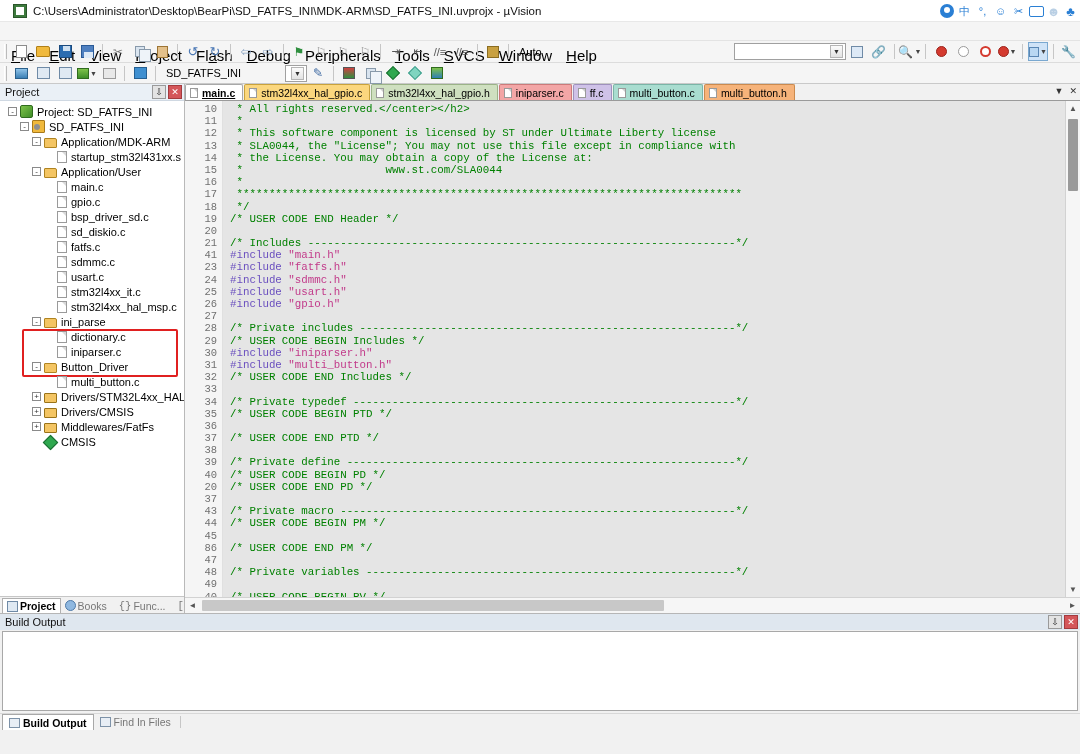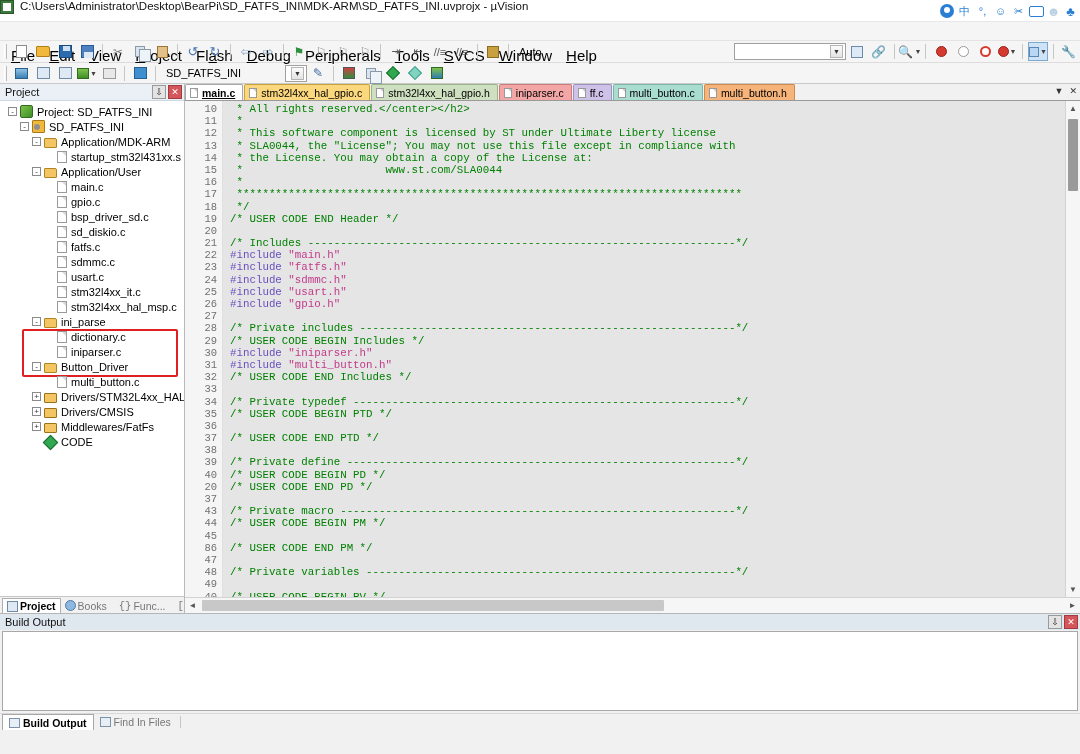--- a/index.html
+++ b/index.html
@@ -10,22 +10,22 @@
     font-family: "Liberation Sans", sans-serif;
     font-size: 11px;
     background: #f0f0f0;
     color: #000;
   }
   #app { position: relative; width: 1080px; height: 754px; background: #f1f1f1; }
 
   
   .titlebar {
     height: 22px; background: #ffffff;
-    display: flex; align-items: flex-start;
-    padding-left: 0; position: relative;
+    display: flex; align-items: center;
+    padding-left: 13px; position: relative;
     border-bottom: 1px solid #e8e8e8;
   }
   .titlebar .appicon {
     width: 14px; height: 14px; margin-right: 6px;
     background: #3d7a3d; border: 1px solid #2a562a;
     position: relative; flex: none;
   }
   .titlebar .appicon::after {
     content: ""; position: absolute; left: 2px; top: 2px;
     width: 8px; height: 8px; background: #ffffff;
@@ -554,21 +554,21 @@
           <div class="trow">
             <div class="spacer" style="width: 30px;"></div>
             <div class="expander">+</div>
             <div class="ticon i-folder-closed"></div>
             <div class="tlbl">Middlewares/FatFs</div>
           </div>
           <div class="trow">
             <div class="spacer" style="width: 30px;"></div>
             <div class="spacer" style="width: 12px;"></div>
             <div class="ticon i-cmsis"></div>
-            <div class="tlbl">CODE</div>
+            <div class="tlbl">CMSIS</div>
           </div>
         </div>
       <div class="panel-tabs">
         <div class="ptab active">
           <span class="pi" style="background:#dfe9f3;border:1px solid #6f8aa6;display:inline-block;"></span>
           <span>Project</span>
         </div>
         <div class="ptab">
           <span class="pi" style="background:#8fb8e0;border:1px solid #4f7aa8;border-radius:50%;display:inline-block;"></span>
           <span>Books</span>
@@ -628,21 +628,21 @@
             <div>12</div>
             <div>13</div>
             <div>14</div>
             <div>15</div>
             <div>16</div>
             <div>17</div>
             <div>18</div>
             <div>19</div>
             <div>20</div>
             <div>21</div>
-            <div>22</div>
+            <div>41</div>
             <div>23</div>
             <div>24</div>
             <div>25</div>
             <div>26</div>
             <div>27</div>
             <div>28</div>
             <div>29</div>
             <div>30</div>
             <div>31</div>
             <div>32</div>

